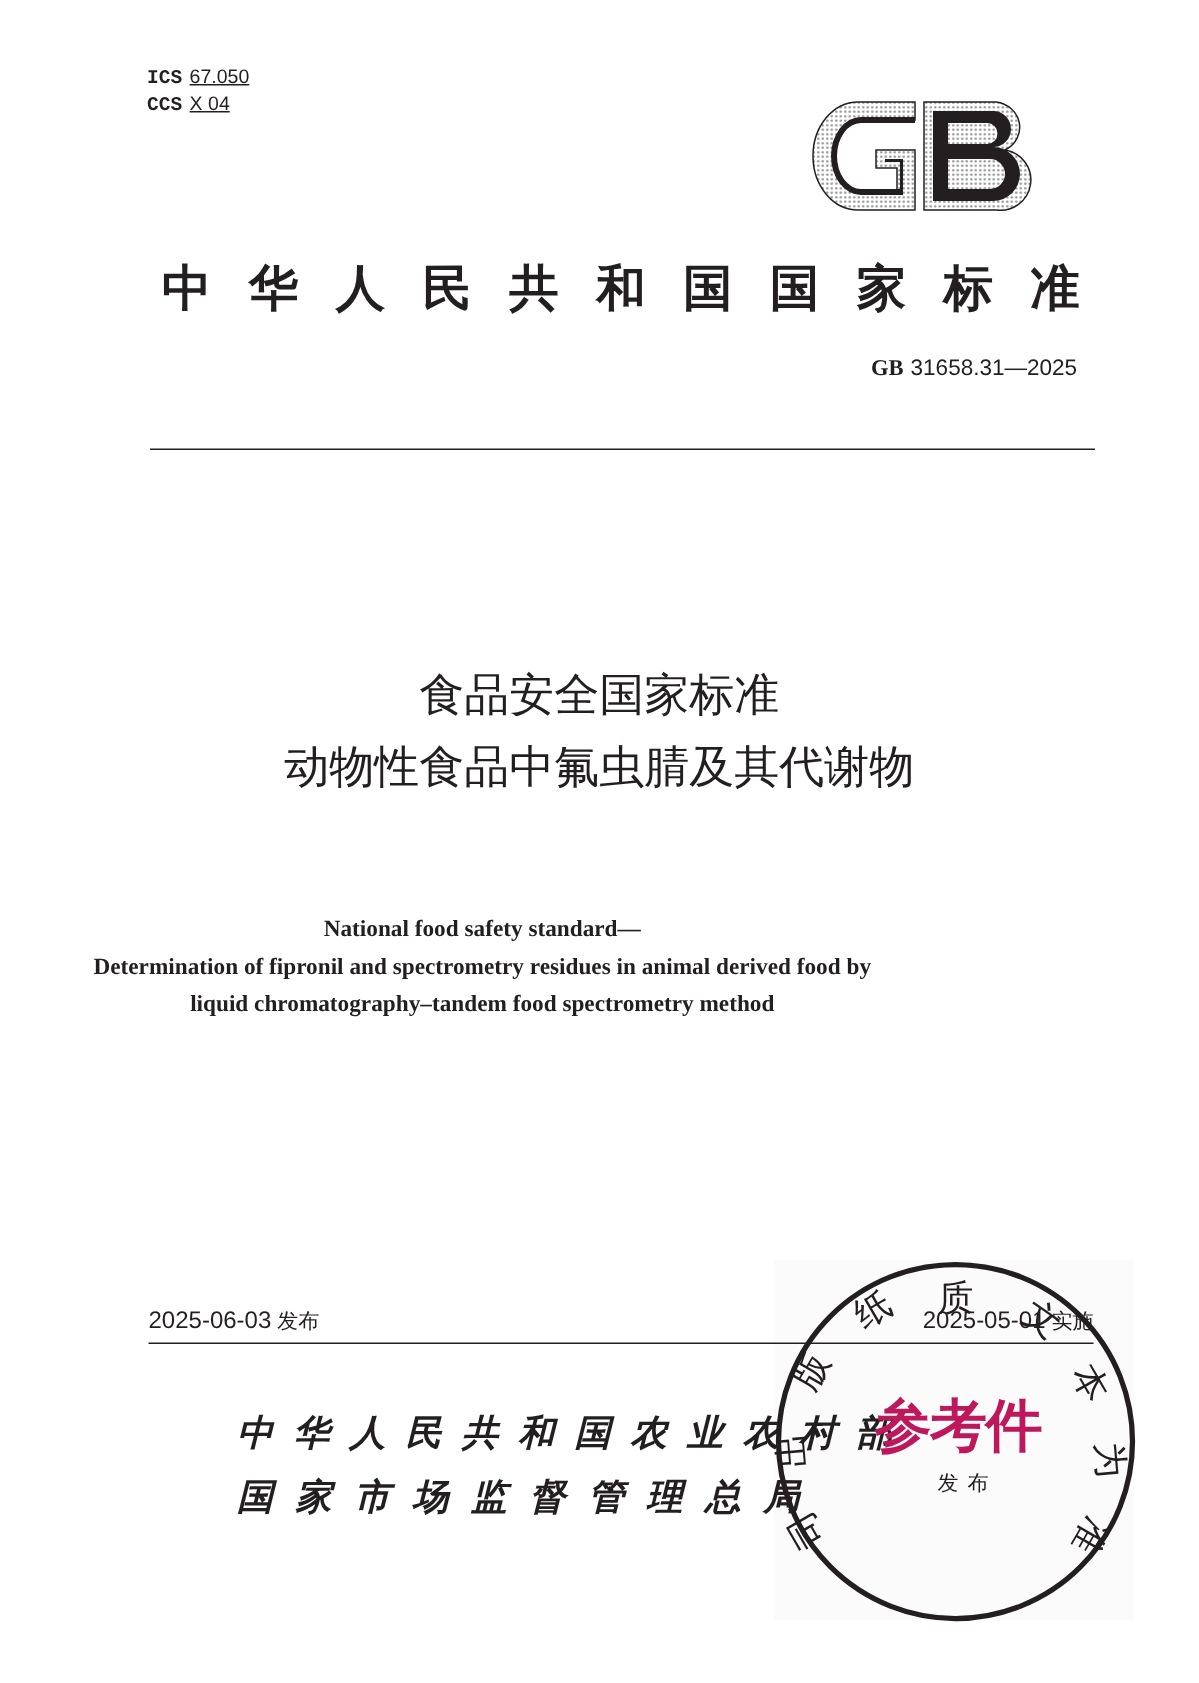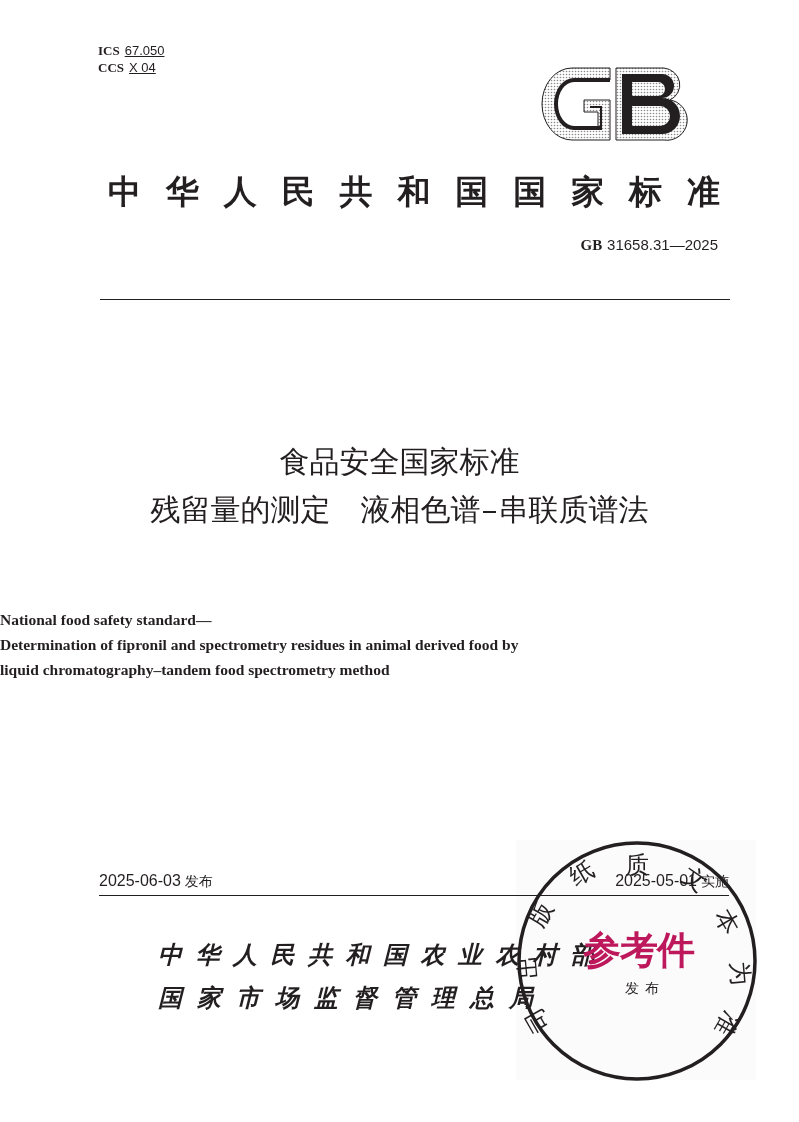--- a/index.html
+++ b/index.html
@@ -1,31 +1,31 @@
 <!DOCTYPE html>
 <html><head>
 <meta charset="utf-8">
 <style>
   html, body { margin:0; padding:0; background:#ffffff; }
   body { width:799px; height:1122px; position:relative; overflow:hidden;
          font-family:"DejaVu Serif","Liberation Serif",serif; color:#231f20; }
   .abs { position:absolute; }
   .codes { left:98px; top:42px; font-size:13px; line-height:17px; }
-  .codes .k { font-family:Liberation Serif, serif; font-weight:bold; margin-right:5px; }
+  .codes .k { font-family:Liberation Mono, monospace; font-weight:bold; margin-right:5px; }
   .codes .v { font-family:"Liberation Sans",sans-serif;text-decoration:underline; }
   .gb-logo { left:538px; top:64px; width:150px; height:80px; }
   .nat-title { left:108px; top:170px; width:612px; font-family:"DejaVu Sans",sans-serif;
      font-size:33px; font-weight:bold; letter-spacing:0; display:flex; justify-content:space-between; }
   .std-no { right:81px; top:236px; font-size:15px; }
   .std-no .gb { font-family:"Liberation Serif",serif; font-weight:bold; }
   .std-no .num { font-family:"Liberation Sans",sans-serif; }
   .rule-top { left:100px; top:299px; width:630px; height:1px; background:#231f20; }
-  .cn-title { left:0; top:440px; width:799px; text-align:center; font-family:Liberation Mono, monospace;
+  .cn-title { left:0; top:440px; width:799px; text-align:center; font-family:Liberation Sans, sans-serif;
      font-size:30px; line-height:48px; }
-  .en-title { left:0; top:607px; width:643px; font-family:"Liberation Serif",serif;
+  .en-title { left:0; top:607px; width:643px; text-align:center; font-family:"Liberation Serif",serif;
      font-weight:bold; font-size:15.5px; line-height:25px; }
   .issue-date { left:99px; top:872px; font-family:"Liberation Sans",sans-serif; font-size:16px; }
   .impl-date { right:70px; top:872px; font-family:"Liberation Sans",sans-serif; font-size:16px; }
   .issue-date .s, .impl-date .s { font-family:"DejaVu Sans",sans-serif; font-size:14px; margin-left:4px; }
   .rule-bottom { left:99px; top:895px; width:630px; height:1px; background:#231f20; }
   .stamp-bg { left:516px; top:840px; width:240px; height:240px; background:#fbfbfb; }
   .issuers { left:158px; top:933px; font-family:"DejaVu Serif",serif; font-weight:bold; font-size:24px; line-height:43px;font-style:italic; }
   .issuers .r1 { letter-spacing:13.5px; }
   .issuers .r2 { letter-spacing:0.5px; }
   .issuers .r3 { letter-spacing:15px; }
@@ -77,21 +77,21 @@
 
 <div class="abs std-no">
   <span class="gb">GB</span>
   <span class="num">31658.31—2025</span>
 </div>
 
 <div class="abs rule-top"></div>
 
 <div class="abs cn-title">
   <div>食品安全国家标准</div>
-  <div>残留量的测定　液相色谱–串联质谱法</div>
+  <div>动物性食品中氟虫腈及其代谢物</div>
 </div>
 
 <div class="abs en-title">
   <div>National food safety standard—</div>
   <div>Determination of fipronil and spectrometry residues in animal derived food by</div>
   <div>liquid chromatography–tandem food spectrometry method</div>
 </div>
 
 <div class="abs stamp-bg"></div>
 

